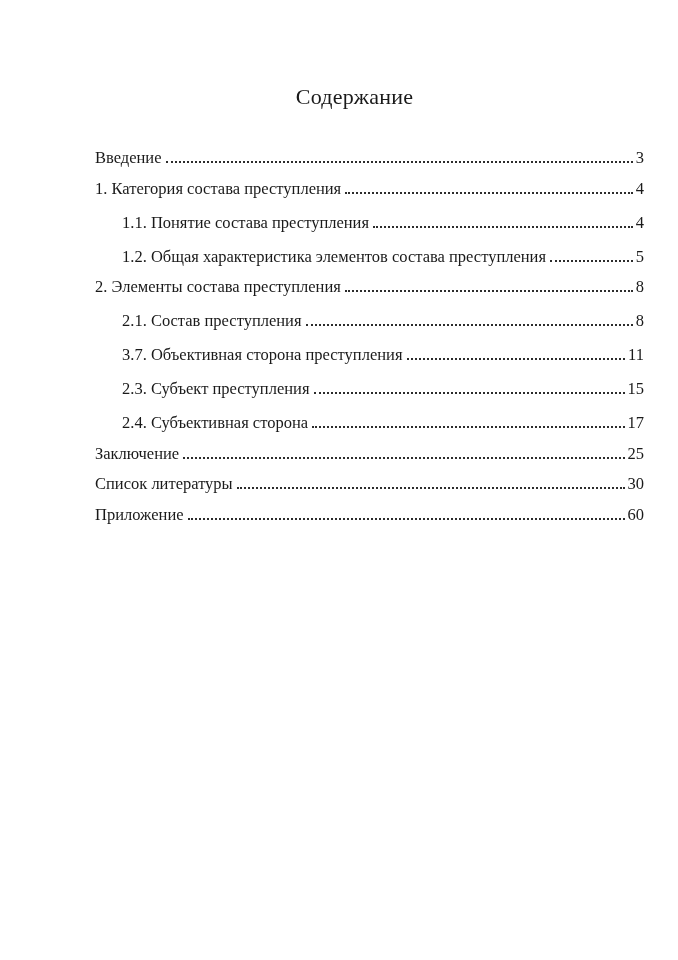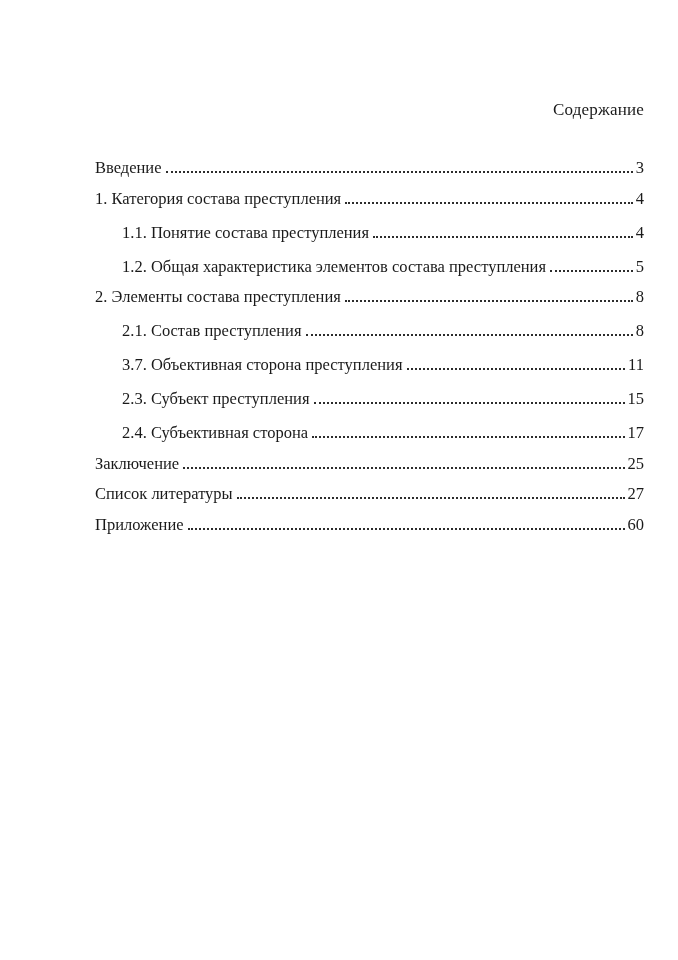--- a/index.html
+++ b/index.html
@@ -12,24 +12,24 @@
     width: 678px;
     height: 960px;
     background: #ffffff;
     box-sizing: border-box;
     padding: 84px 34px 0 95px;
     font-family: "Liberation Serif", "DejaVu Serif", serif;
     color: #1a1a1a;
     overflow: hidden;
   }
   .title {
-    margin: 16px 0 0 -30px;
-    font-size: 17px;
+    margin: 0 0 0 -30px;
+    font-size: 22px;
     font-weight: 400;
-    text-align: right;
+    text-align: center;
     letter-spacing: 0.2px;
     color: #1a1a1a;
   }
   .toc {
     margin-top: 39px;
   }
   .toc-row {
     display: flex;
     align-items: baseline;
     font-size: 16.5px;
@@ -110,21 +110,21 @@
         <span class="toc-page">17</span>
       </div>
       <div class="toc-row lvl-0">
         <span class="toc-label">Заключение</span>
         <span class="toc-leader"></span>
         <span class="toc-page">25</span>
       </div>
       <div class="toc-row lvl-0">
         <span class="toc-label">Список литературы</span>
         <span class="toc-leader"></span>
-        <span class="toc-page">27</span>
+        <span class="toc-page">30</span>
       </div>
       <div class="toc-row lvl-0">
         <span class="toc-label">Приложение</span>
         <span class="toc-leader"></span>
         <span class="toc-page">60</span>
       </div>
     </nav>
 </div>
 
 </body></html>

